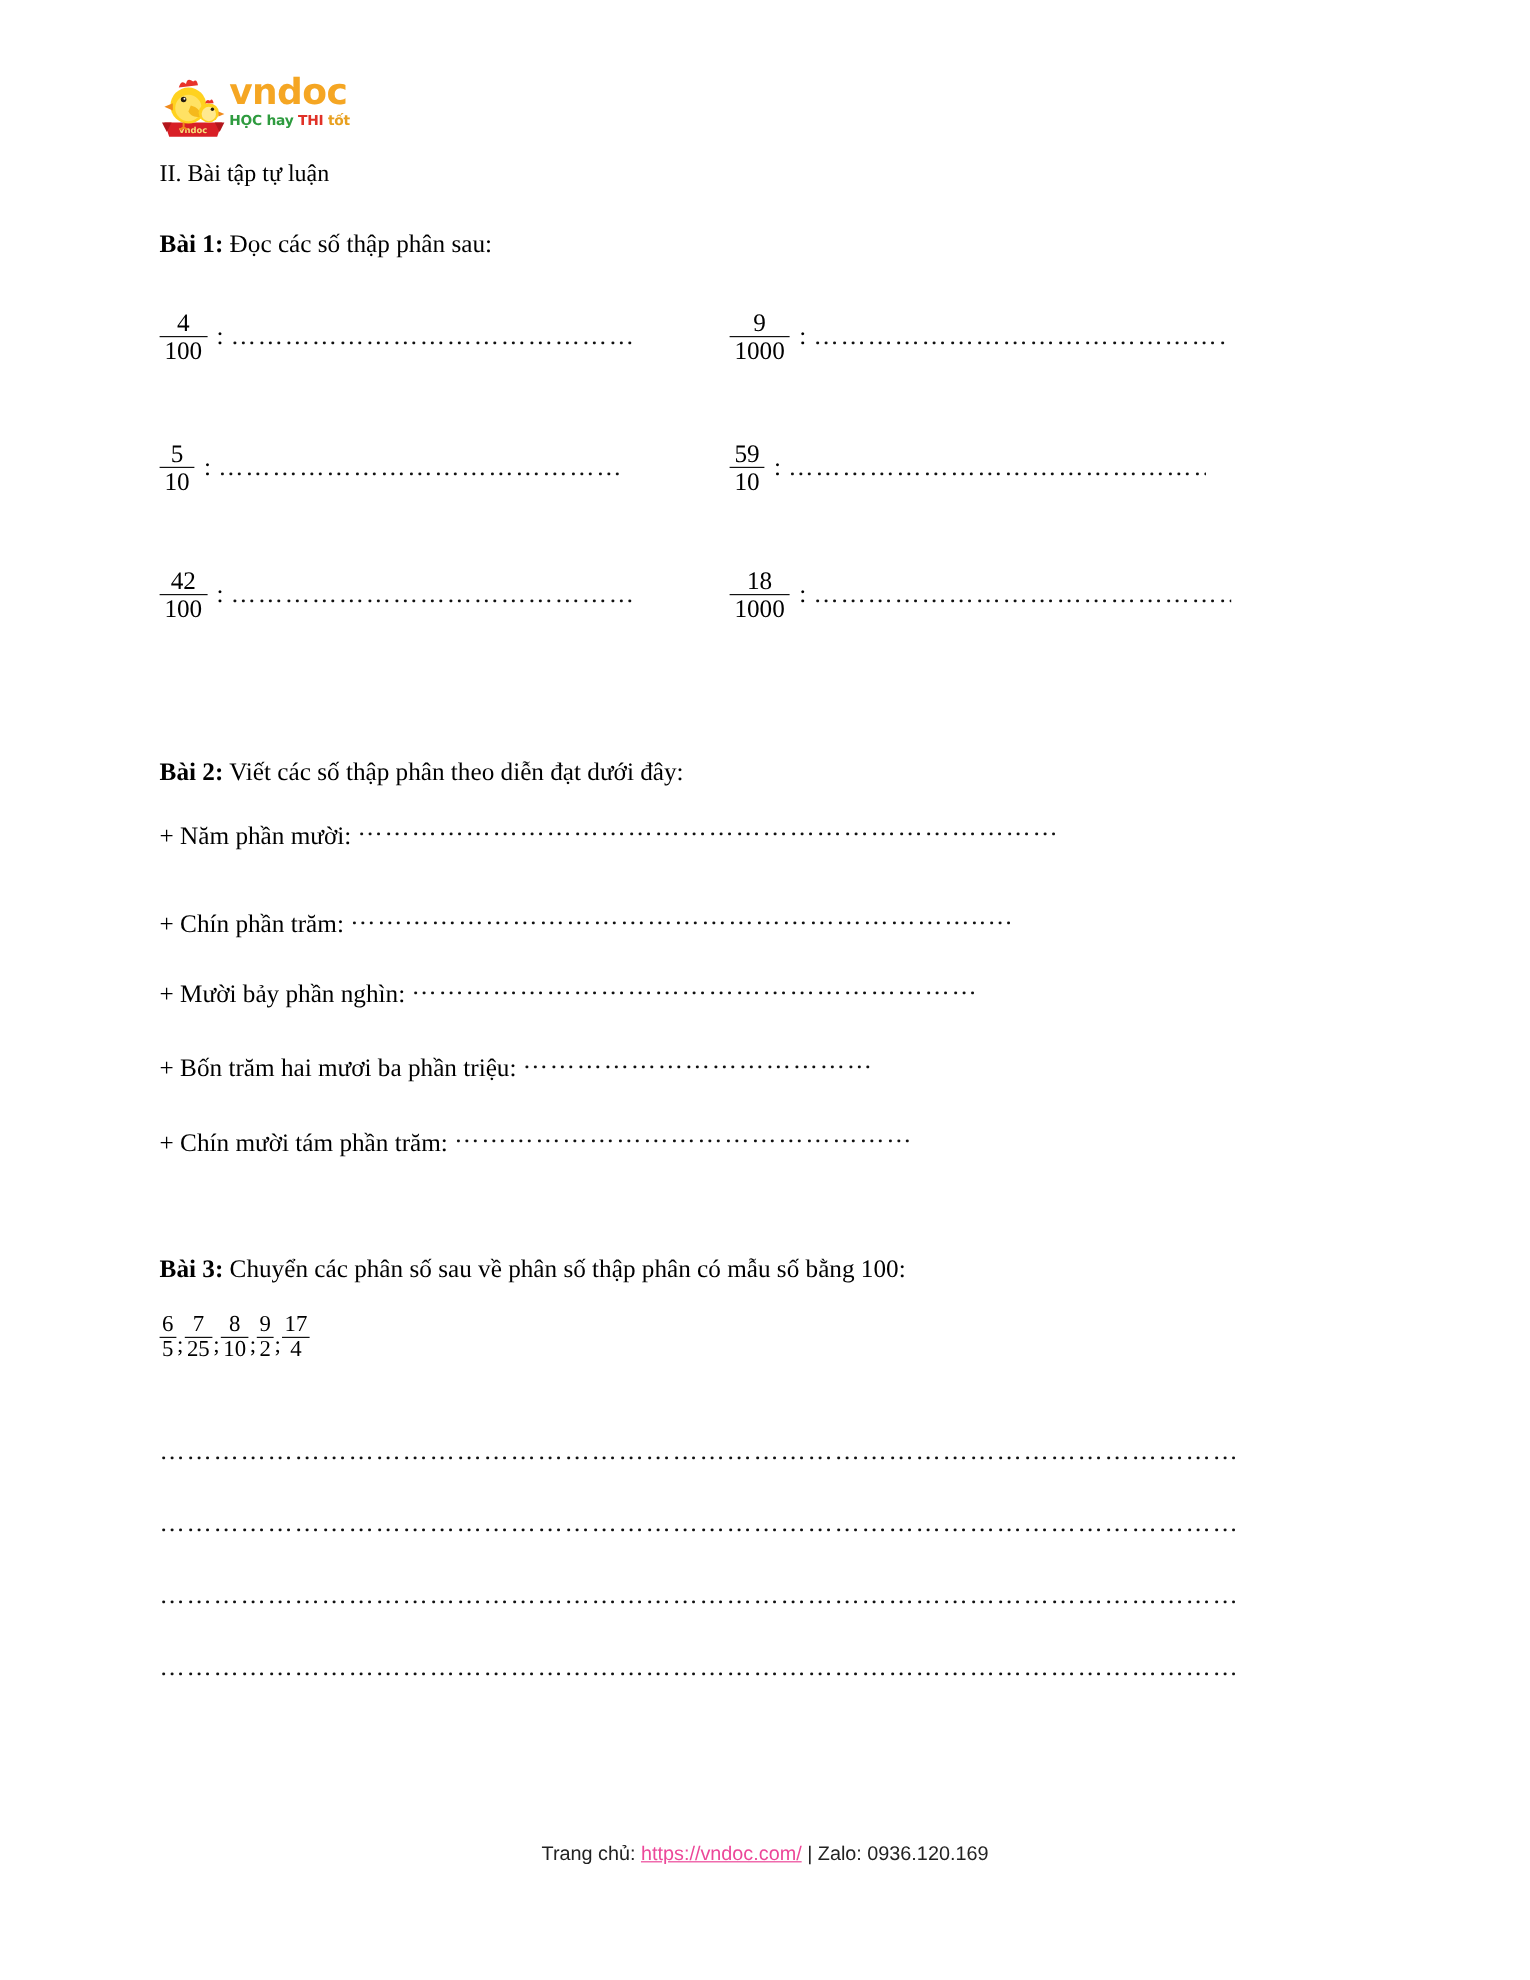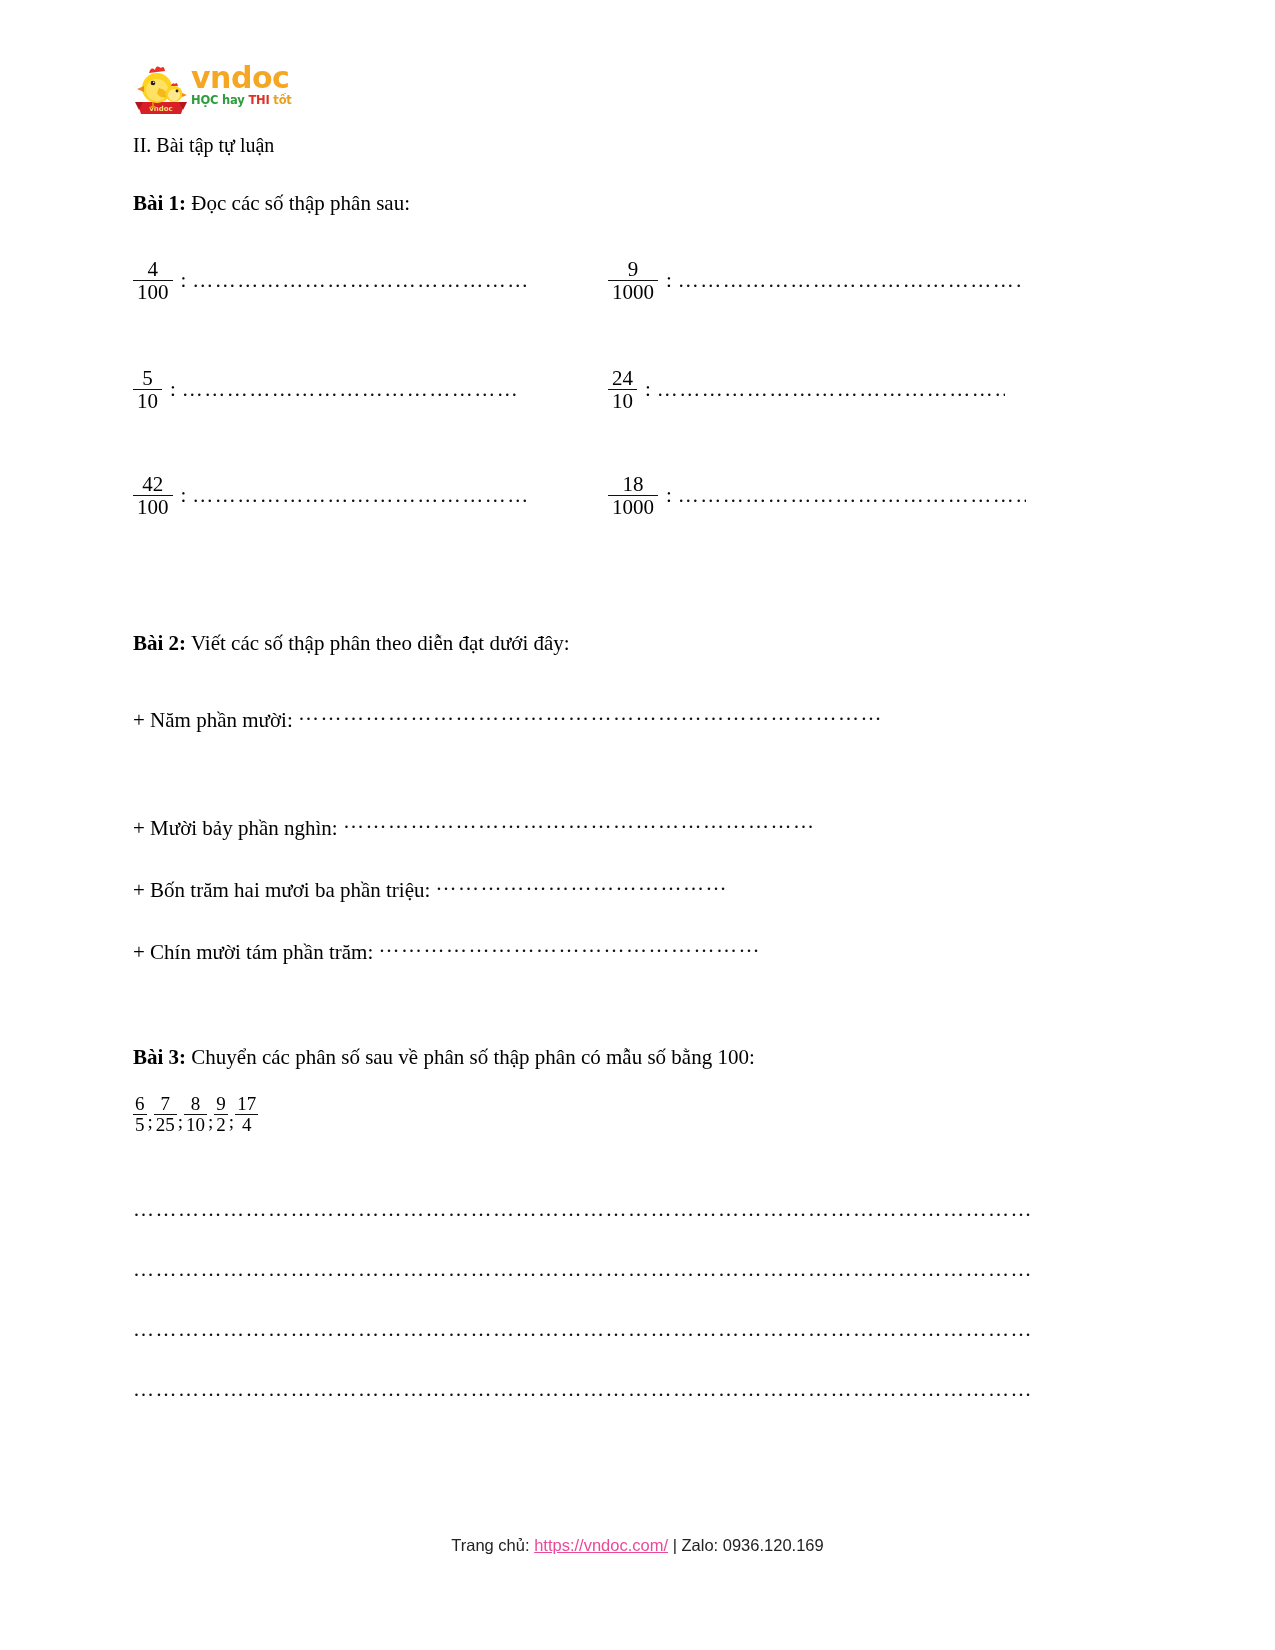--- a/index.html
+++ b/index.html
@@ -229,21 +229,21 @@
     <span class="frac">
       <span class="num">5</span>
       <span class="den">10</span>
     </span>
     <span class="colon-sep">:</span>
     <span class="dots" style="width:352px;">………………………………………</span>
   </div>
 
   <div class="frac-row" style="left:608px; top:367px;">
     <span class="frac">
-      <span class="num">24</span>
+      <span class="num">59</span>
       <span class="den">10</span>
     </span>
     <span class="colon-sep">:</span>
     <span class="dots" style="width:348px;">…………………………………………</span>
   </div>
 
   <div class="frac-row" style="left:133px; top:473px;">
     <span class="frac">
       <span class="num">42</span>
       <span class="den">100</span>
@@ -259,25 +259,29 @@
     </span>
     <span class="colon-sep">:</span>
     <span class="dots" style="width:348px;">…………………………………………</span>
   </div>
 
   <div class="p-line" style="left:133px; top:630px;">
     <span class="lbl">Bài 2:</span>
     <span>Viết các số thập phân theo diễn đạt dưới đây:</span>
   </div>
 
-  <div class="p-line" style="left:133px; top:700px;">
+  <div class="p-line" style="left:133px; top:676px;">
     <span>+ Năm phần mười:</span>
     <span class="dots" style="width:705px;">……………………………………………………………………</span>
   </div>
 
+  <div class="p-line" style="left:133px; top:750px;">
+    <span>+ Chín phần trăm:</span>
+    <span class="dots" style="width:710px;">……………………………………………………………..…</span>
+  </div>
 
   <div class="p-line" style="left:133px; top:808px;">
     <span>+ Mười bảy phần nghìn:</span>
     <span class="dots" style="width:637px;">………………………………………………………</span>
   </div>
 
   <div class="p-line" style="left:133px; top:870px;">
     <span>+ Bốn trăm hai mươi ba phần triệu:</span>
     <span class="dots" style="width:508px;">…………………………………</span>
   </div>

